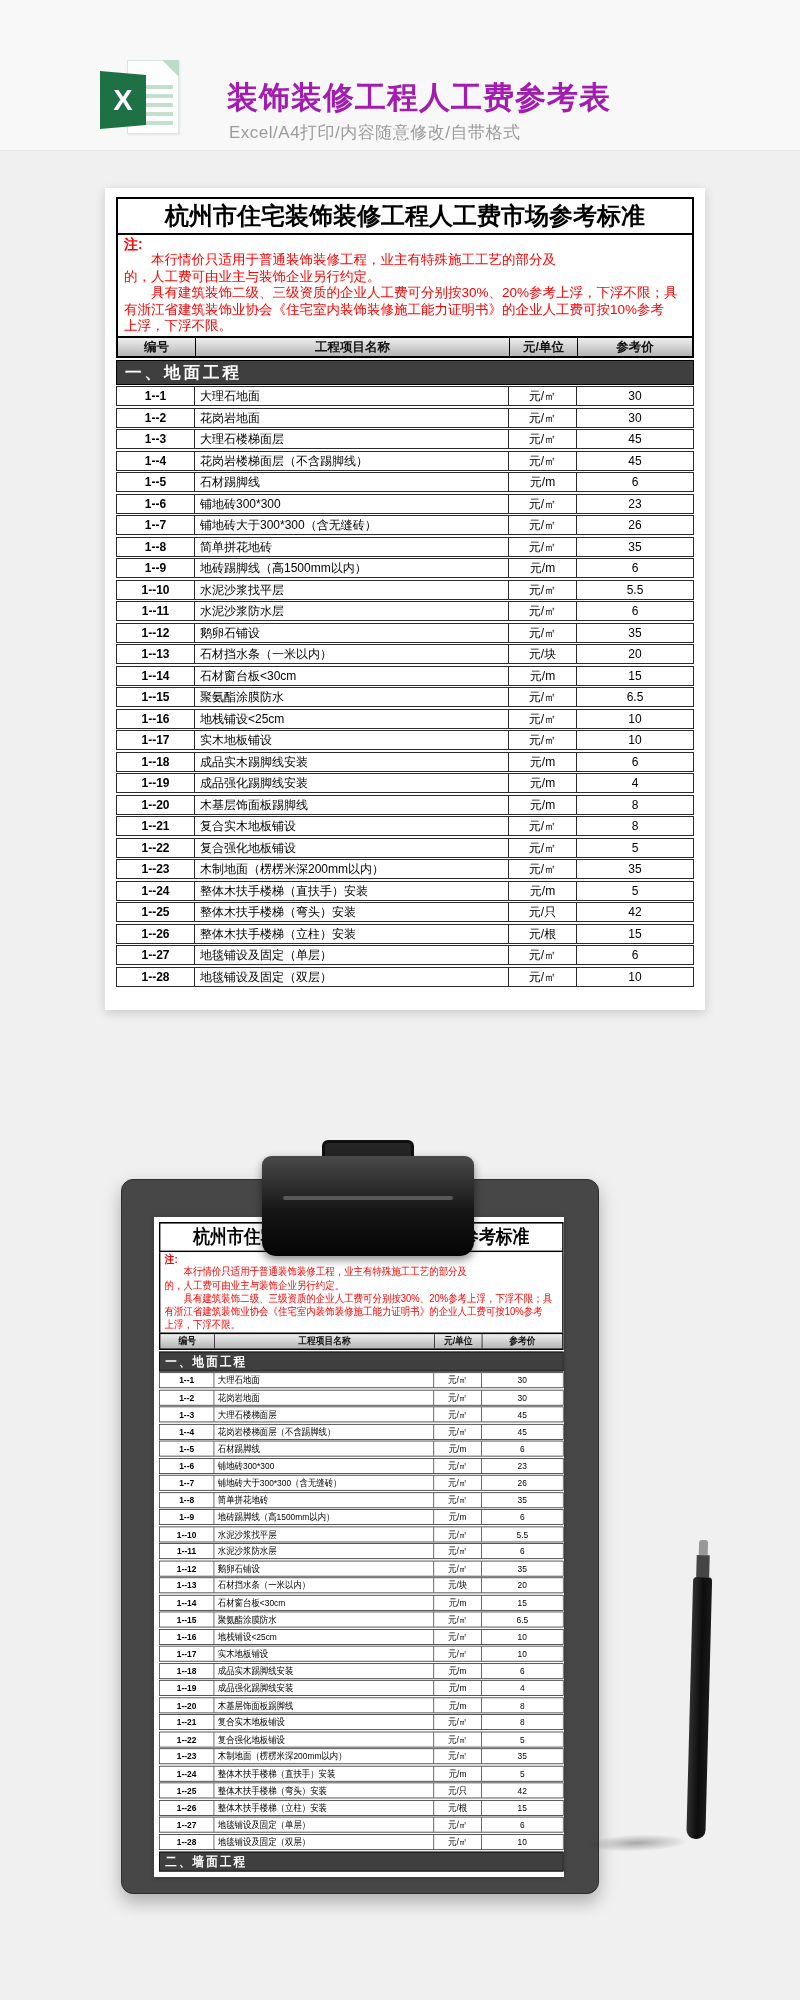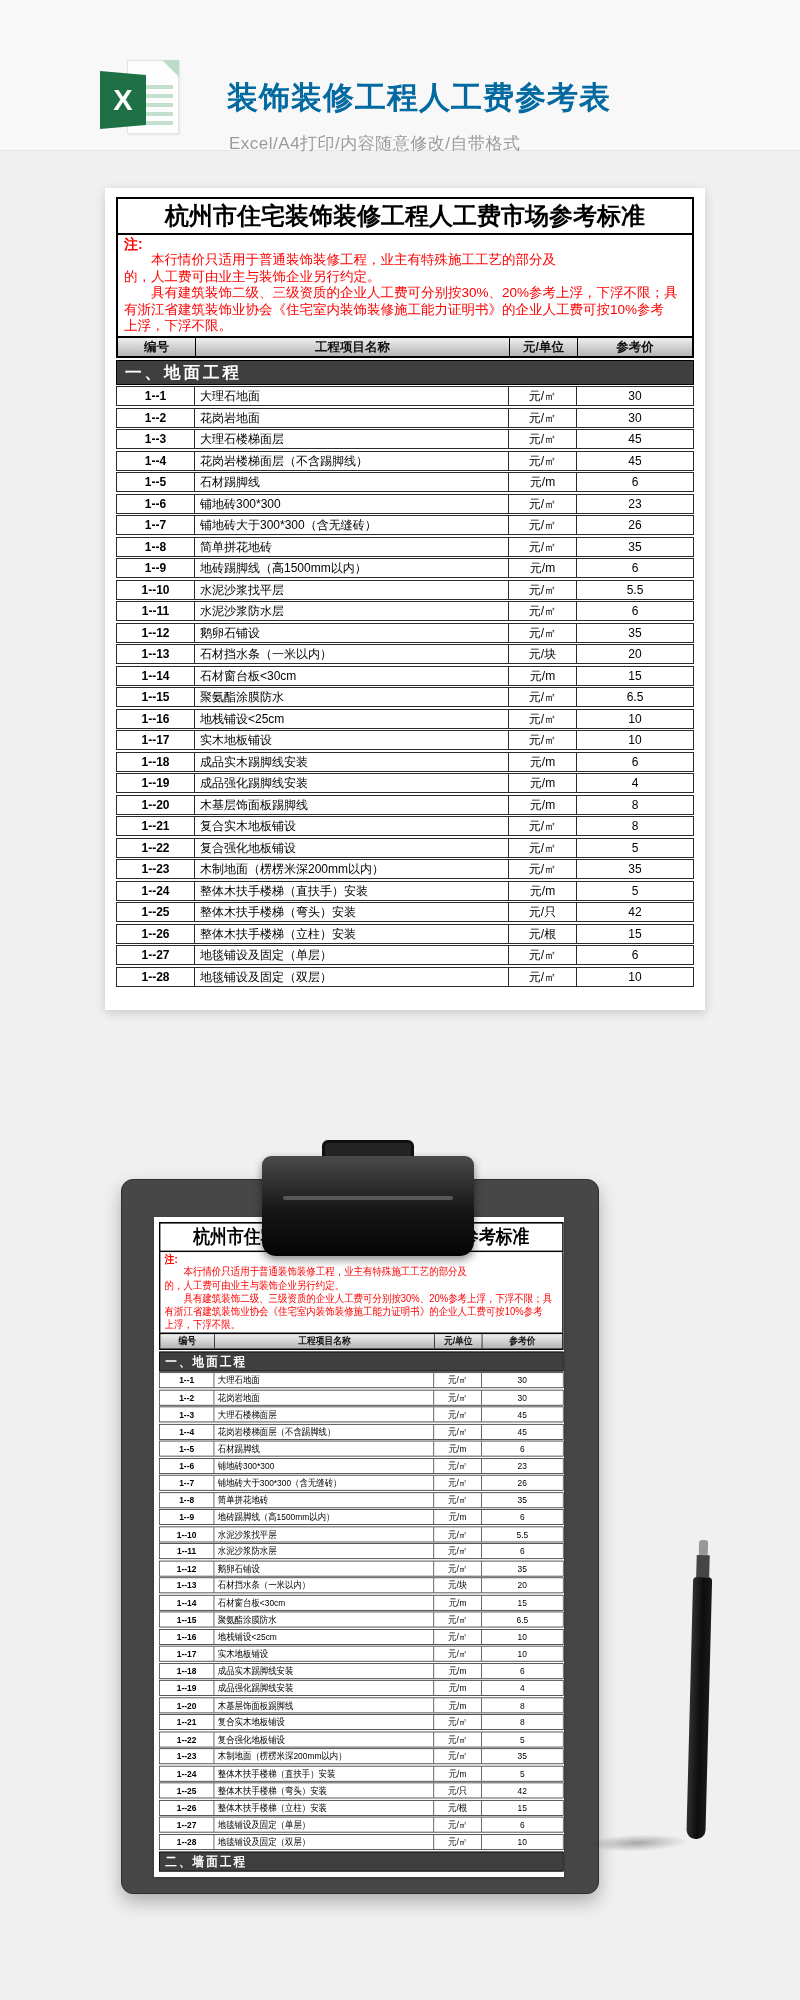--- a/index.html
+++ b/index.html
@@ -14,22 +14,22 @@
            border:1px solid #d9e9e0;box-shadow:1px 1px 2px rgba(0,0,0,.08);}
   .xl-fold{position:absolute;right:-1px;top:-1px;width:0;height:0;
            border-top:17px solid #bcdcc9;border-left:17px solid transparent;}
   .xl-lines{position:absolute;left:9px;right:5px;top:24px;bottom:6px;
             background:repeating-linear-gradient(180deg,#c3e0cf 0 4px,transparent 4px 9px);}
   .xl-cover{position:absolute;left:0;top:11px;width:46px;height:58px;background:#1e7145;
             clip-path:polygon(0 0,100% 7%,100% 93%,0 100%);
             display:flex;align-items:center;justify-content:center;}
   .xl-x{color:#fff;font-weight:bold;font-size:29px;line-height:1;}
   .banner-title{position:absolute;left:227px;top:80px;font-size:31px;font-weight:bold;
-                color:#0369a1;letter-spacing:1px;line-height:36px;white-space:nowrap;}
-  .banner-sub{position:absolute;left:229px;top:132px;font-size:17px;color:#9b9b9b;
+                color:#a21caf;letter-spacing:1px;line-height:36px;white-space:nowrap;}
+  .banner-sub{position:absolute;left:229px;top:121px;font-size:17px;color:#9b9b9b;
               letter-spacing:.5px;white-space:nowrap;}
 
   
   .sheet{width:578px;}
   .title-box{box-sizing:border-box;height:38px;border:2px solid #000;text-align:center;
              font-size:24px;font-weight:bold;color:#000;line-height:34px;
              white-space:nowrap;overflow:hidden;background:#fff;}
   .note-area{box-sizing:border-box;border-left:2px solid #000;border-right:2px solid #000;
              padding:2px 6px 1px;background:#fff;}
   .note-label{color:#fe0000;font-weight:bold;font-size:14px;line-height:15px;}

